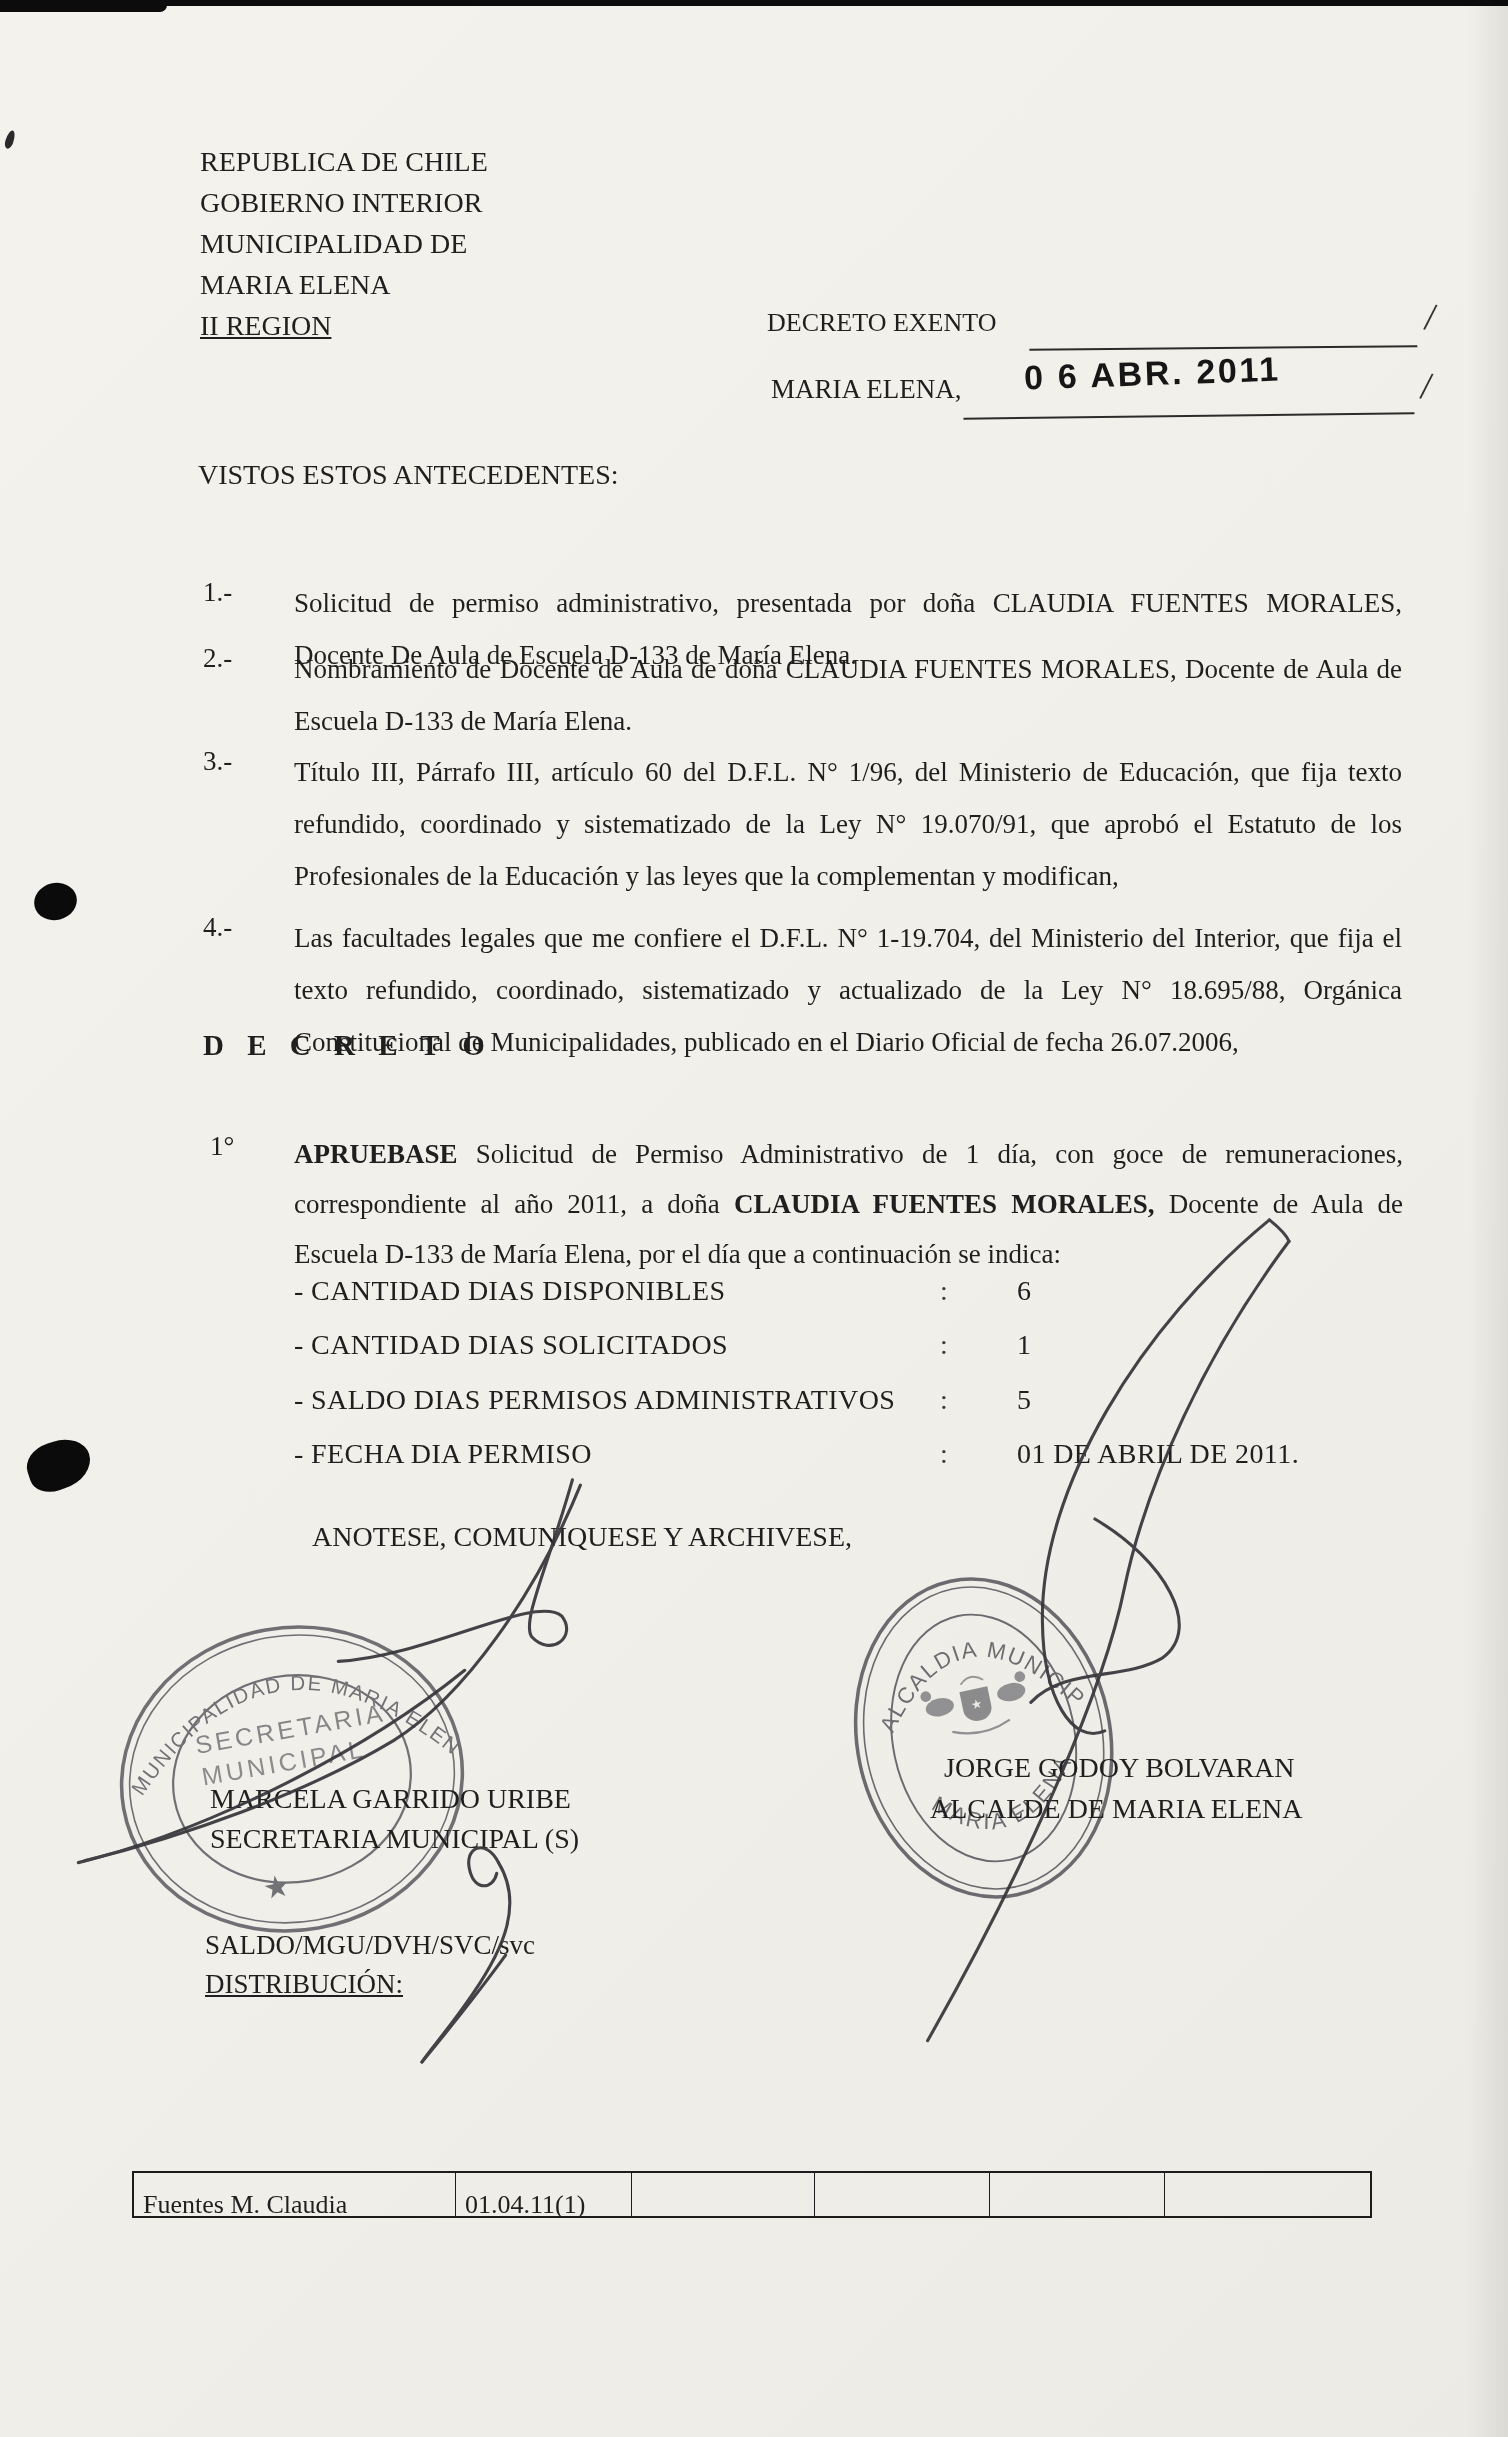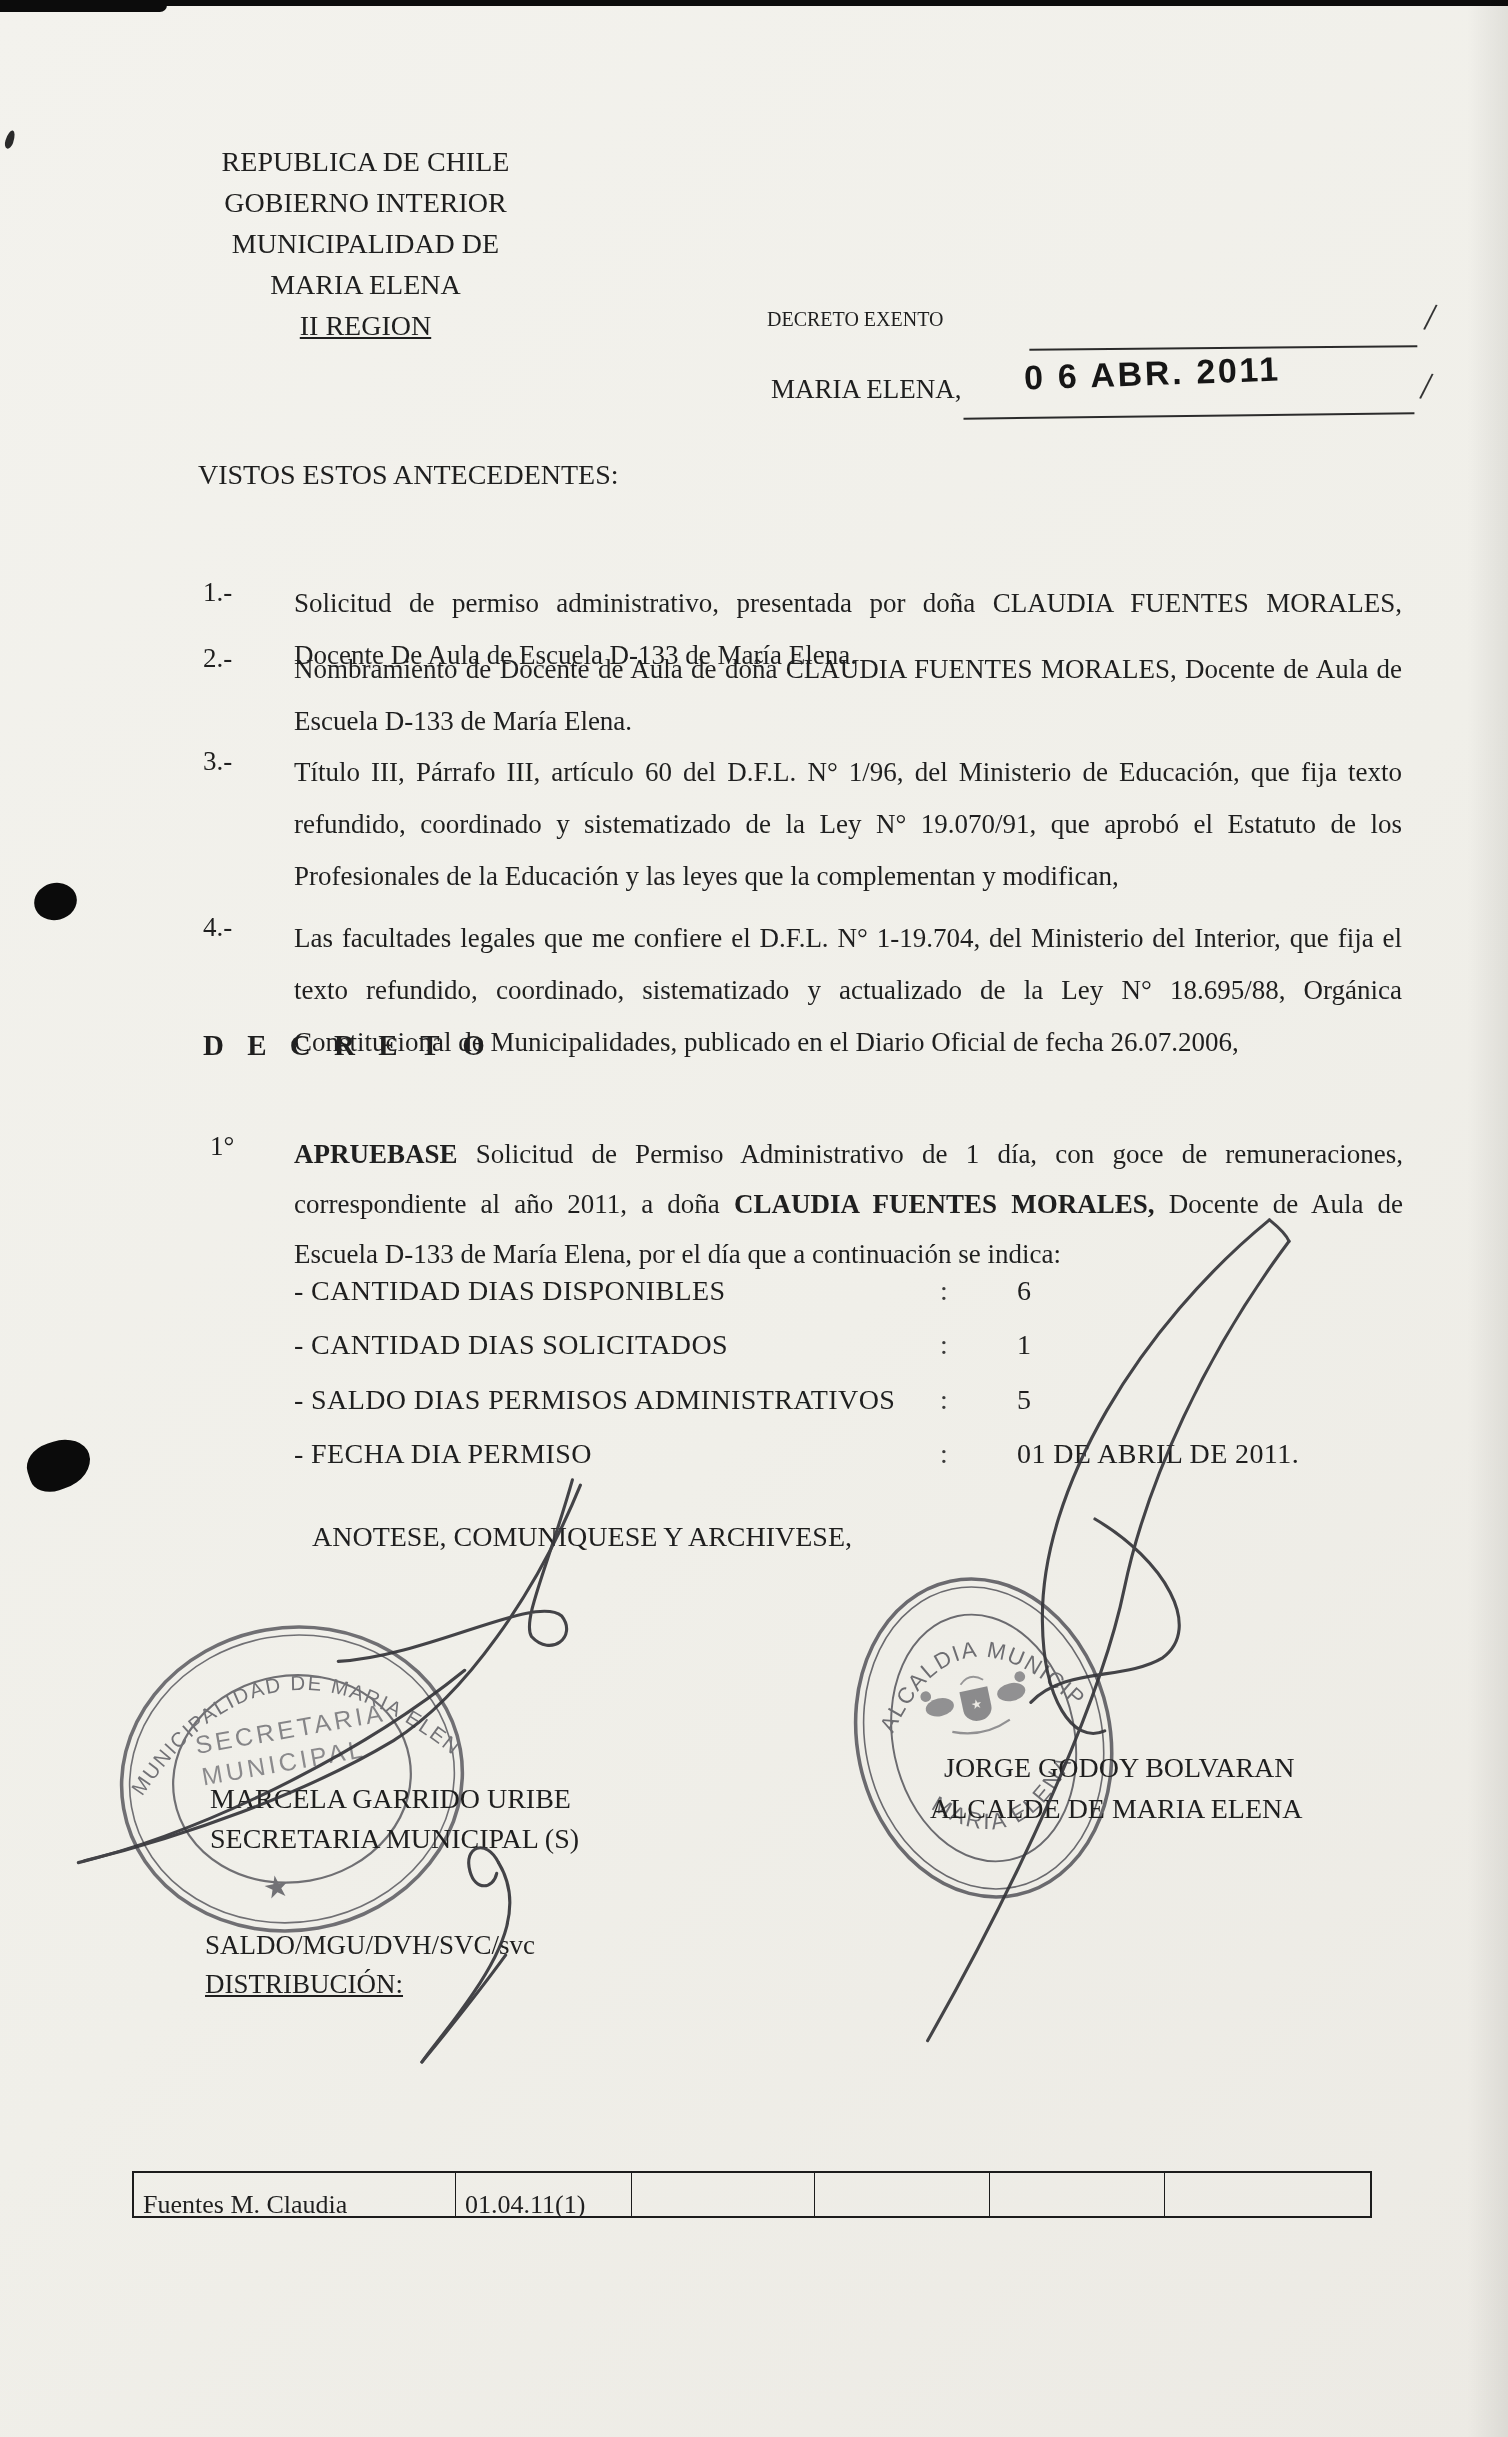--- a/index.html
+++ b/index.html
@@ -12,24 +12,24 @@
   .sans{font-family:"Liberation Sans",sans-serif;}
   .justify{text-align:justify;}
   
   .topbar{position:absolute;top:0;left:0;width:100%;height:6.2px;background:#0c0c0c;}
   .topbar-left{position:absolute;top:0;left:0;width:167px;height:11.6px;background:#0c0c0c;border-radius:0 0 7.1px 0;}
   .edge-right{position:absolute;right:0;top:0;width:41px;height:100%;background:linear-gradient(90deg,rgba(0,0,0,0),rgba(0,0,0,0.07));}
   .tick{position:absolute;left:6.2px;top:130px;width:8px;height:18.7px;background:#2a2a2a;border-radius:50%/60% 60% 40% 40%;transform:rotate(18deg);}
   .blob1{position:absolute;left:34px;top:883px;width:43px;height:37px;background:#0b0b0b;border-radius:50%;transform:rotate(-14deg);}
   .blob2{position:absolute;left:27px;top:1441px;width:64px;height:48px;background:#0b0b0b;border-radius:48% 52% 58% 42%;transform:rotate(-18deg);}
   
-  .letterhead{left:200px;top:141px;width:331px;text-align:center;font-size:28px;line-height:41px;}
+  .letterhead{left:200px;top:141px;width:331px;text-align:left;font-size:28px;line-height:41px;}
   .letterhead .ul{text-decoration:underline;}
   
-  .decree-label{left:767px;top:308px;font-size:20px;}
+  .decree-label{left:767px;top:308px;font-size:26px;}
   .rule1{left:1029px;top:267px;width:388px;height:80px;border-bottom:2.7px solid #2b2b2b;transform:rotate(-0.5deg);}
   .rule2{left:963px;top:337px;width:451px;height:78px;border-bottom:2.7px solid #2b2b2b;transform:rotate(-0.7deg);}
   .stamp-number{left:1044px;top:292px;font-size:40px;font-weight:bold;letter-spacing:10.7px;color:#141414;}
   .stamp-number .blot{display:inline-block;width:37px;height:43px;background:#121212;margin-left:9px;vertical-align:-7.1px;}
   .place-label{left:771px;top:374px;font-size:27px;}
   .stamp-date{left:1024px;top:354px;font-size:34px;font-weight:bold;letter-spacing:2.7px;color:#161616;transform:rotate(-2deg);}
   .hand-slash{font-size:39px;color:#333;transform:rotate(8deg);}
   .slash1{left:1425px;top:294px;}
   .slash2{left:1421px;top:363px;}
   

